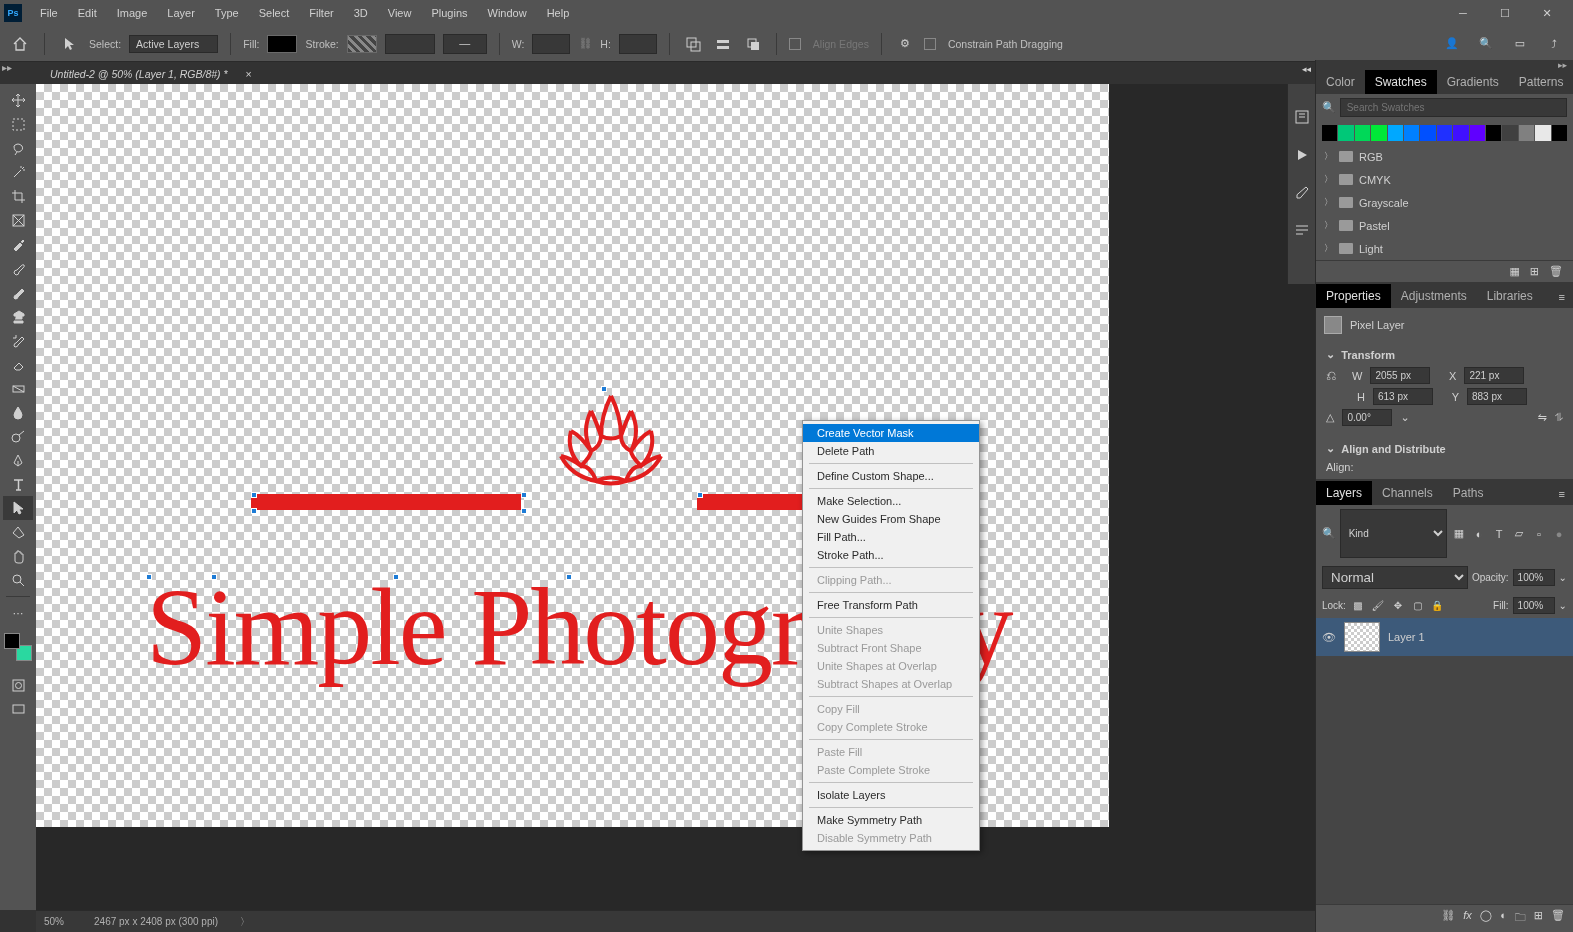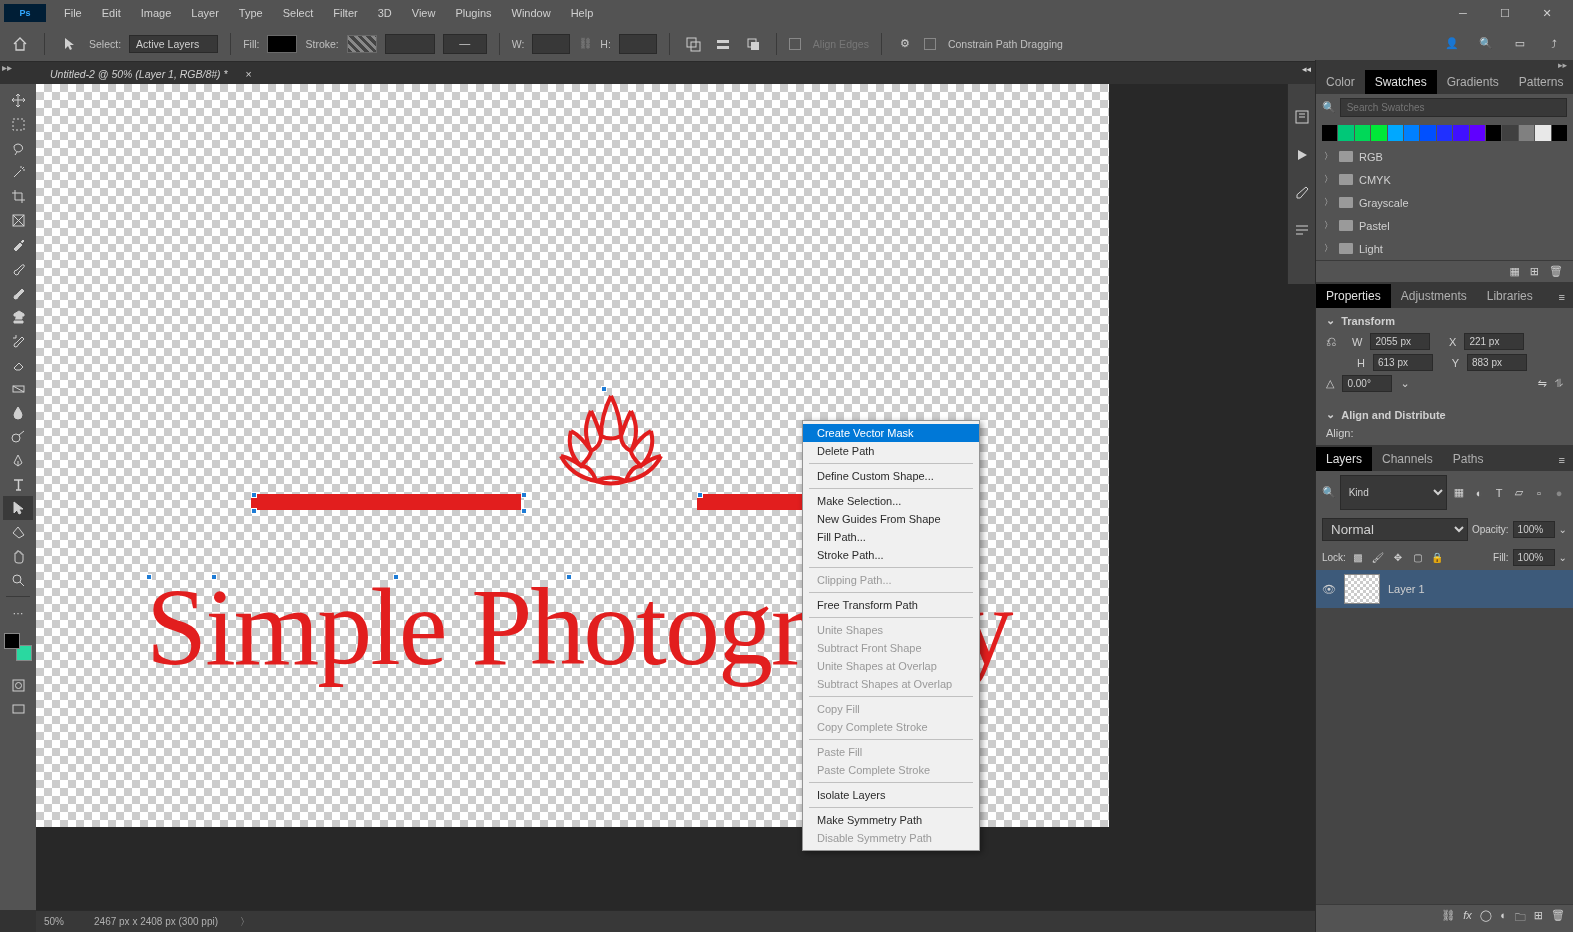--- a/index.html
+++ b/index.html
@@ -1,20 +1,20 @@
 <!DOCTYPE html>
 <html><head>
 <meta charset="utf-8">
 <style>
 * { margin: 0; padding: 0; box-sizing: border-box; font-family: Arial, sans-serif; }
 body { background: #323232; color: #d0d0d0; font-size: 11px; overflow: hidden; width: 1573px; height: 932px; position: relative; }
 
 
 .menubar { height: 26px; background: #535353; display: flex; align-items: center; padding: 0 4px; }
-.ps-icon { width: 42px; height: 18px; background: #001e36; color: #31a8ff; display: flex; align-items: center; justify-content: center; font-weight: bold; font-size: 9px; margin-right: 8px; }
+.ps-icon { width: 18px; height: 18px; background: #001e36; color: #31a8ff; display: flex; align-items: center; justify-content: center; font-weight: bold; font-size: 9px; margin-right: 8px; }
 .menu-item { padding: 4px 10px; cursor: pointer; }
 .win-controls { margin-left: auto; display: flex; gap: 18px; padding-right: 10px; }
 .win-btn { width: 24px; height: 20px; display: flex; align-items: center; justify-content: center; cursor: pointer; }
 
 
 .options-bar { height: 36px; background: #535353; border-bottom: 1px solid #2a2a2a; display: flex; align-items: center; padding: 0 8px; gap: 8px; }
 .home-icon { width: 24px; height: 24px; display: flex; align-items: center; justify-content: center; }
 .tool-pointer { width: 24px; height: 24px; display: flex; align-items: center; justify-content: center; }
 .opt-label { font-size: 10.5px; color: #c0c0c0; }
 .opt-select { background: #383838; border: 1px solid #2a2a2a; padding: 2px 18px 2px 6px; font-size: 10.5px; color: #d0d0d0; }
@@ -77,21 +77,21 @@
 
 .prop-header { display: flex; align-items: center; gap: 8px; padding: 8px; }
 .prop-icon { width: 18px; height: 18px; background: #888; border: 1px solid #aaa; }
 .prop-section { padding: 6px 10px; }
 .prop-section-title { display: flex; align-items: center; gap: 6px; font-weight: bold; margin-bottom: 6px; }
 .prop-row { display: flex; gap: 8px; margin: 4px 0; align-items: center; }
 .prop-field { background: #383838; border: 1px solid #2a2a2a; padding: 2px 4px; width: 60px; font-size: 10px; color: #d0d0d0; }
 .prop-label { width: 18px; text-align: right; }
 
 .layers-header { display: flex; align-items: center; gap: 4px; padding: 4px 6px; }
-.filter-select { background: #383838; border: 1px solid #2a2a2a; padding: 10px 4px; font-size: 10px; color: #d0d0d0; flex: 1; }
+.filter-select { background: #383838; border: 1px solid #2a2a2a; padding: 17px 4px; font-size: 10px; color: #d0d0d0; flex: 1; }
 .filter-icon { width: 16px; height: 16px; display: flex; align-items: center; justify-content: center; cursor: pointer; }
 .layers-opts { display: flex; align-items: center; gap: 4px; padding: 4px 6px; font-size: 10px; }
 .blend-select { background: #383838; border: 1px solid #2a2a2a; padding: 2px 4px; flex: 1; color: #d0d0d0; }
 .layer-row { display: flex; align-items: center; gap: 8px; padding: 4px 6px; background: #3d5a7a; }
 .layer-thumb { width: 36px; height: 30px; background: #fff; border: 1px solid #888;
   background-image: repeating-conic-gradient(#ccc 0% 25%, #fff 0% 50%);
   background-size: 6px 6px; }
 .layers-list { flex: 1; background: #454545; overflow: auto; }
 .layers-footer { display: flex; justify-content: flex-end; gap: 8px; padding: 4px 8px; border-top: 1px solid #3a3a3a; }
 
@@ -466,20 +466,24 @@
     <span>⊞</span>
     <span>🗑</span>
   </div>
 
   <div class="panel-tabs">
     <div class="panel-tab active">Properties</div>
     <div class="panel-tab">Adjustments</div>
     <div class="panel-tab">Libraries</div>
     <div class="panel-menu-icon">≡</div>
   </div>
+  <div class="prop-header">
+    <div class="prop-icon"></div>
+    <span>Pixel Layer</span>
+  </div>
   <div class="prop-section">
     <div class="prop-section-title">
         <span>⌄</span>
         <span>Transform</span>
       </div>
     <div class="prop-row">
       <span style="font-size:13px">⎌</span>
       <span class="prop-label">W</span>
       <input class="prop-field" value="2055 px" style="">
       <span class="prop-label">X</span>

